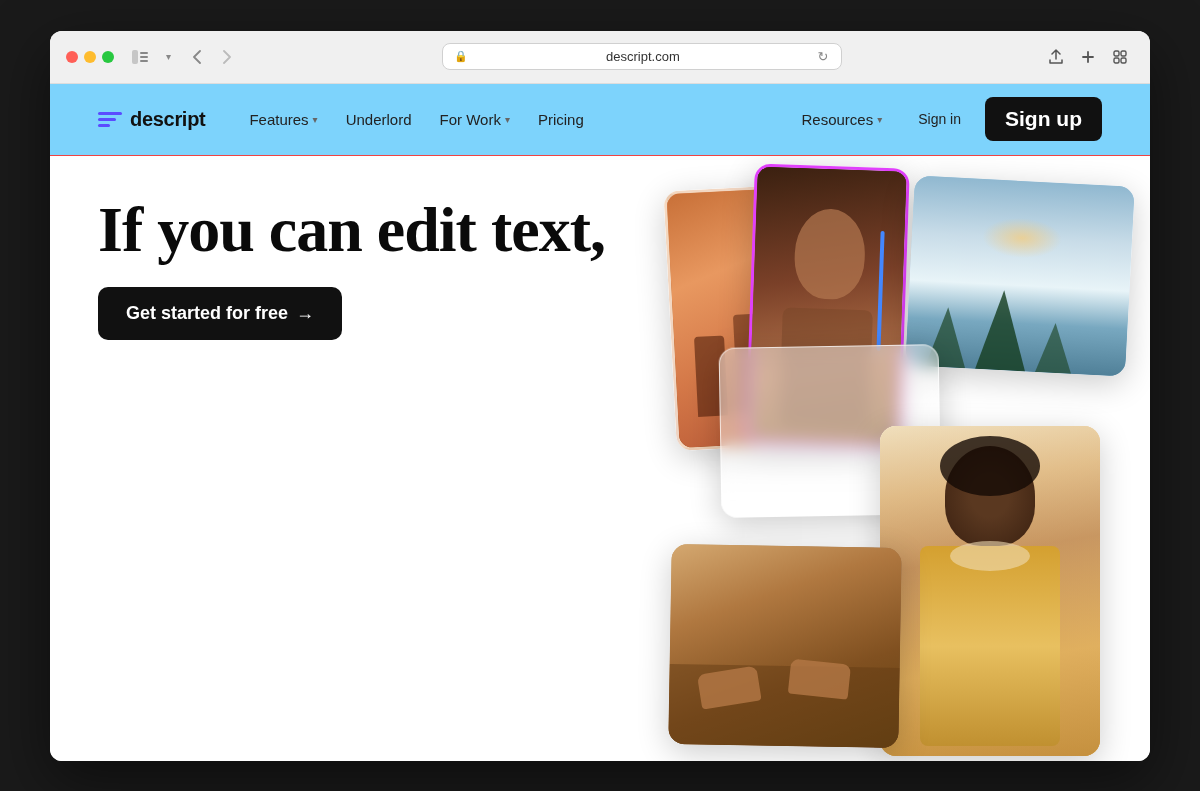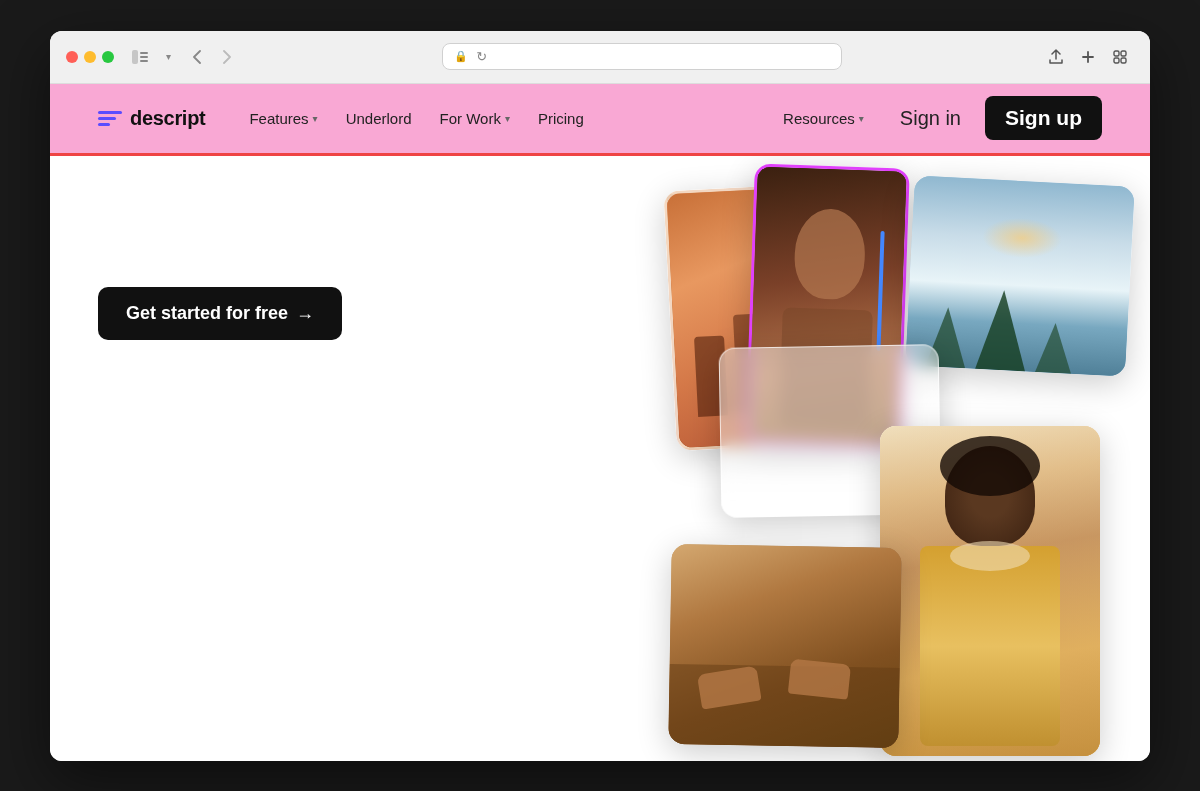--- a/index.html
+++ b/index.html
@@ -137,22 +137,22 @@
       display: flex;
       flex-direction: column;
     }
 
     
     .site-nav {
       display: flex;
       align-items: center;
       padding: 0 48px;
       height: 72px;
-      background: #f9a8d4;
-      border-bottom: 3px solid #ef4444;
+      background: #7dd3fc;
+      border-bottom: 1px solid #ef4444;
       flex-shrink: 0;
       position: relative;
       z-index: 10;
     }
 
     .logo-area {
       display: flex;
       align-items: center;
       gap: 8px;
       margin-right: 32px;
@@ -223,21 +223,21 @@
       color: #222;
       text-decoration: none;
       display: flex;
       align-items: center;
       gap: 4px;
       cursor: pointer;
     }
 
     .sign-in-btn {
       padding: 8px 16px;
-      font-size: 20px;
+      font-size: 14px;
       color: #222;
       background: transparent;
       border: none;
       cursor: pointer;
       border-radius: 6px;
     }
 
     .sign-up-btn {
       padding: 10px 20px;
       font-size: 21px;
@@ -464,20 +464,21 @@
       <button class="browser-btn">
         <svg width="10" height="14" viewBox="0 0 10 14" fill="none">
           <path d="M2 1L8 7L2 13" stroke="#bbb" stroke-width="1.8" stroke-linecap="round" stroke-linejoin="round"></path>
         </svg>
       </button>
     </div>
 
     <div class="address-bar-wrapper">
       <div class="address-bar">
         <span class="lock-icon">🔒</span>
+        <span class="url-text">descript.com</span>
         <span class="refresh-btn">↻</span>
       </div>
     </div>
 
     <div class="browser-actions">
       <button class="browser-action-btn">
         <svg width="14" height="16" viewBox="0 0 14 16" fill="none">
           <path d="M7 1v9M3 5l4-4 4 4M1 11v3h12v-3" stroke="#555" stroke-width="1.5" stroke-linecap="round" stroke-linejoin="round"></path>
         </svg>
       </button>
@@ -533,21 +534,21 @@
         </a>
         <button class="sign-in-btn">Sign in</button>
         <button class="sign-up-btn">Sign up</button>
       </div>
     </nav>
 
     <div class="hero-section">
 
       <div class="hero-text">
         <h1 class="hero-headline">
-          <br>
+          <span>If you can edit text,</span><br>
         </h1>
         <a class="cta-button" href="#">
           <span>Get started for free</span>
           <span>→</span>
         </a>
       </div>
 
       <div class="media-collage">
 
         <div class="media-card card-1">

